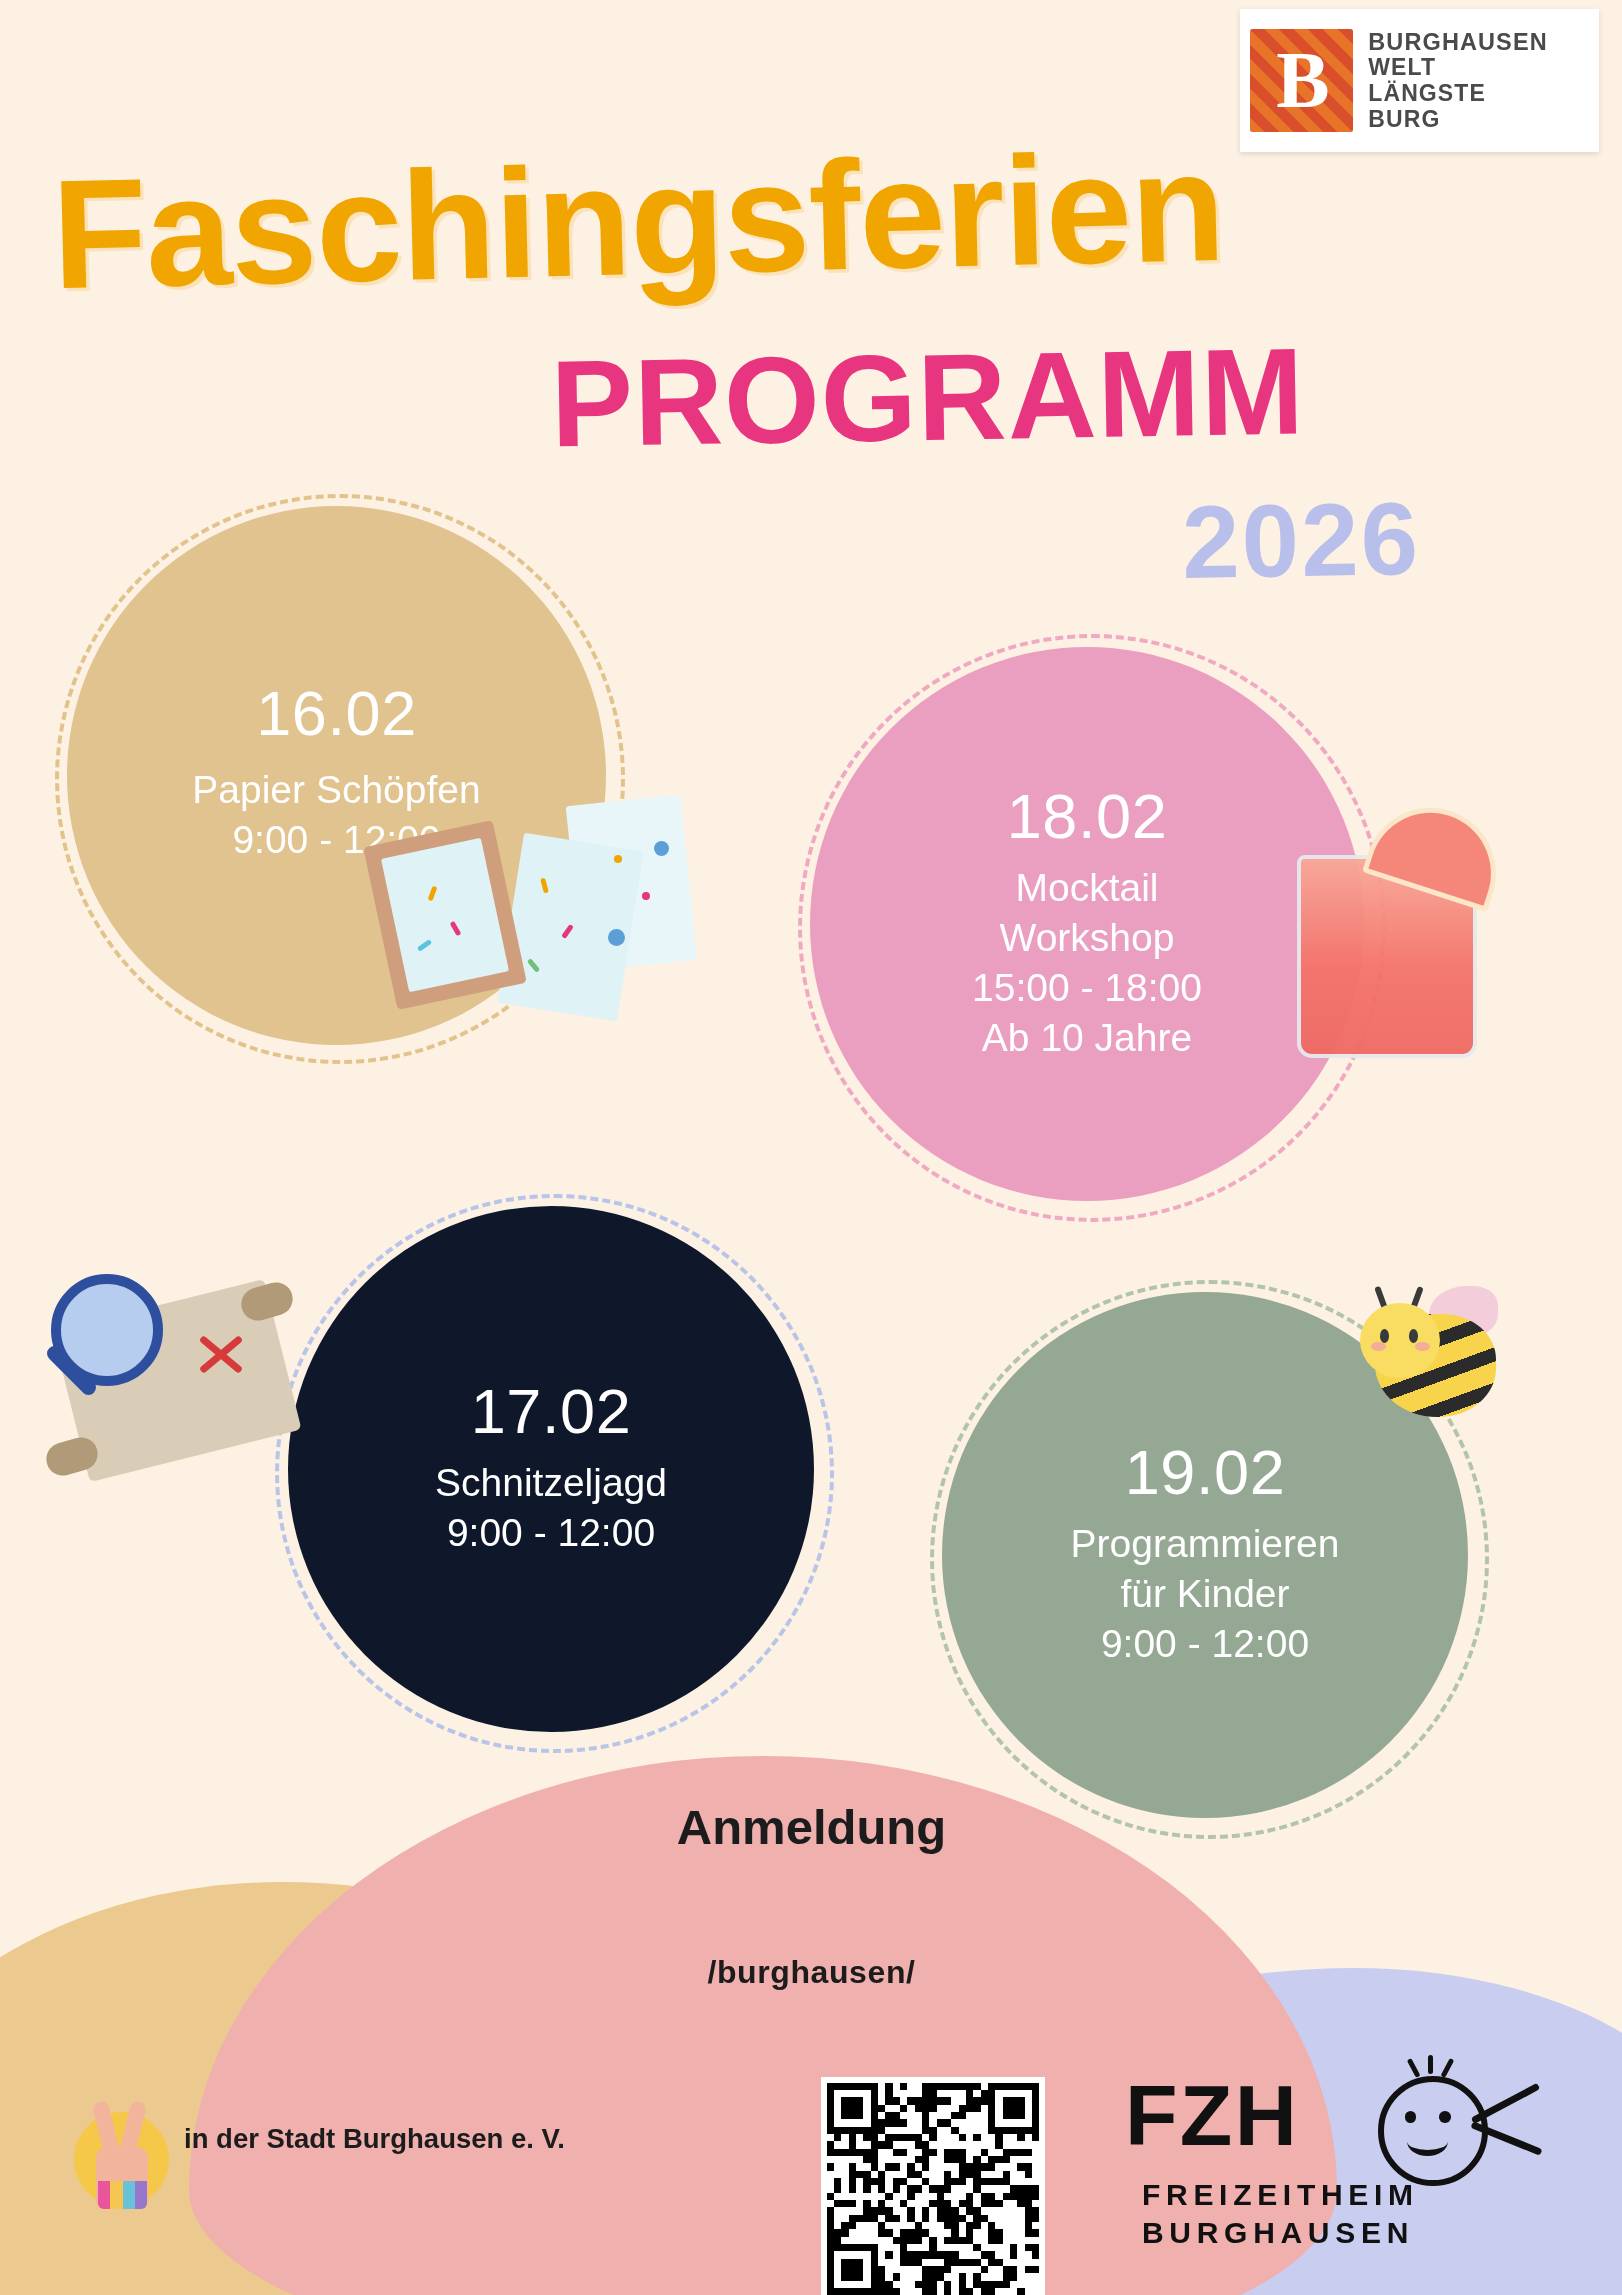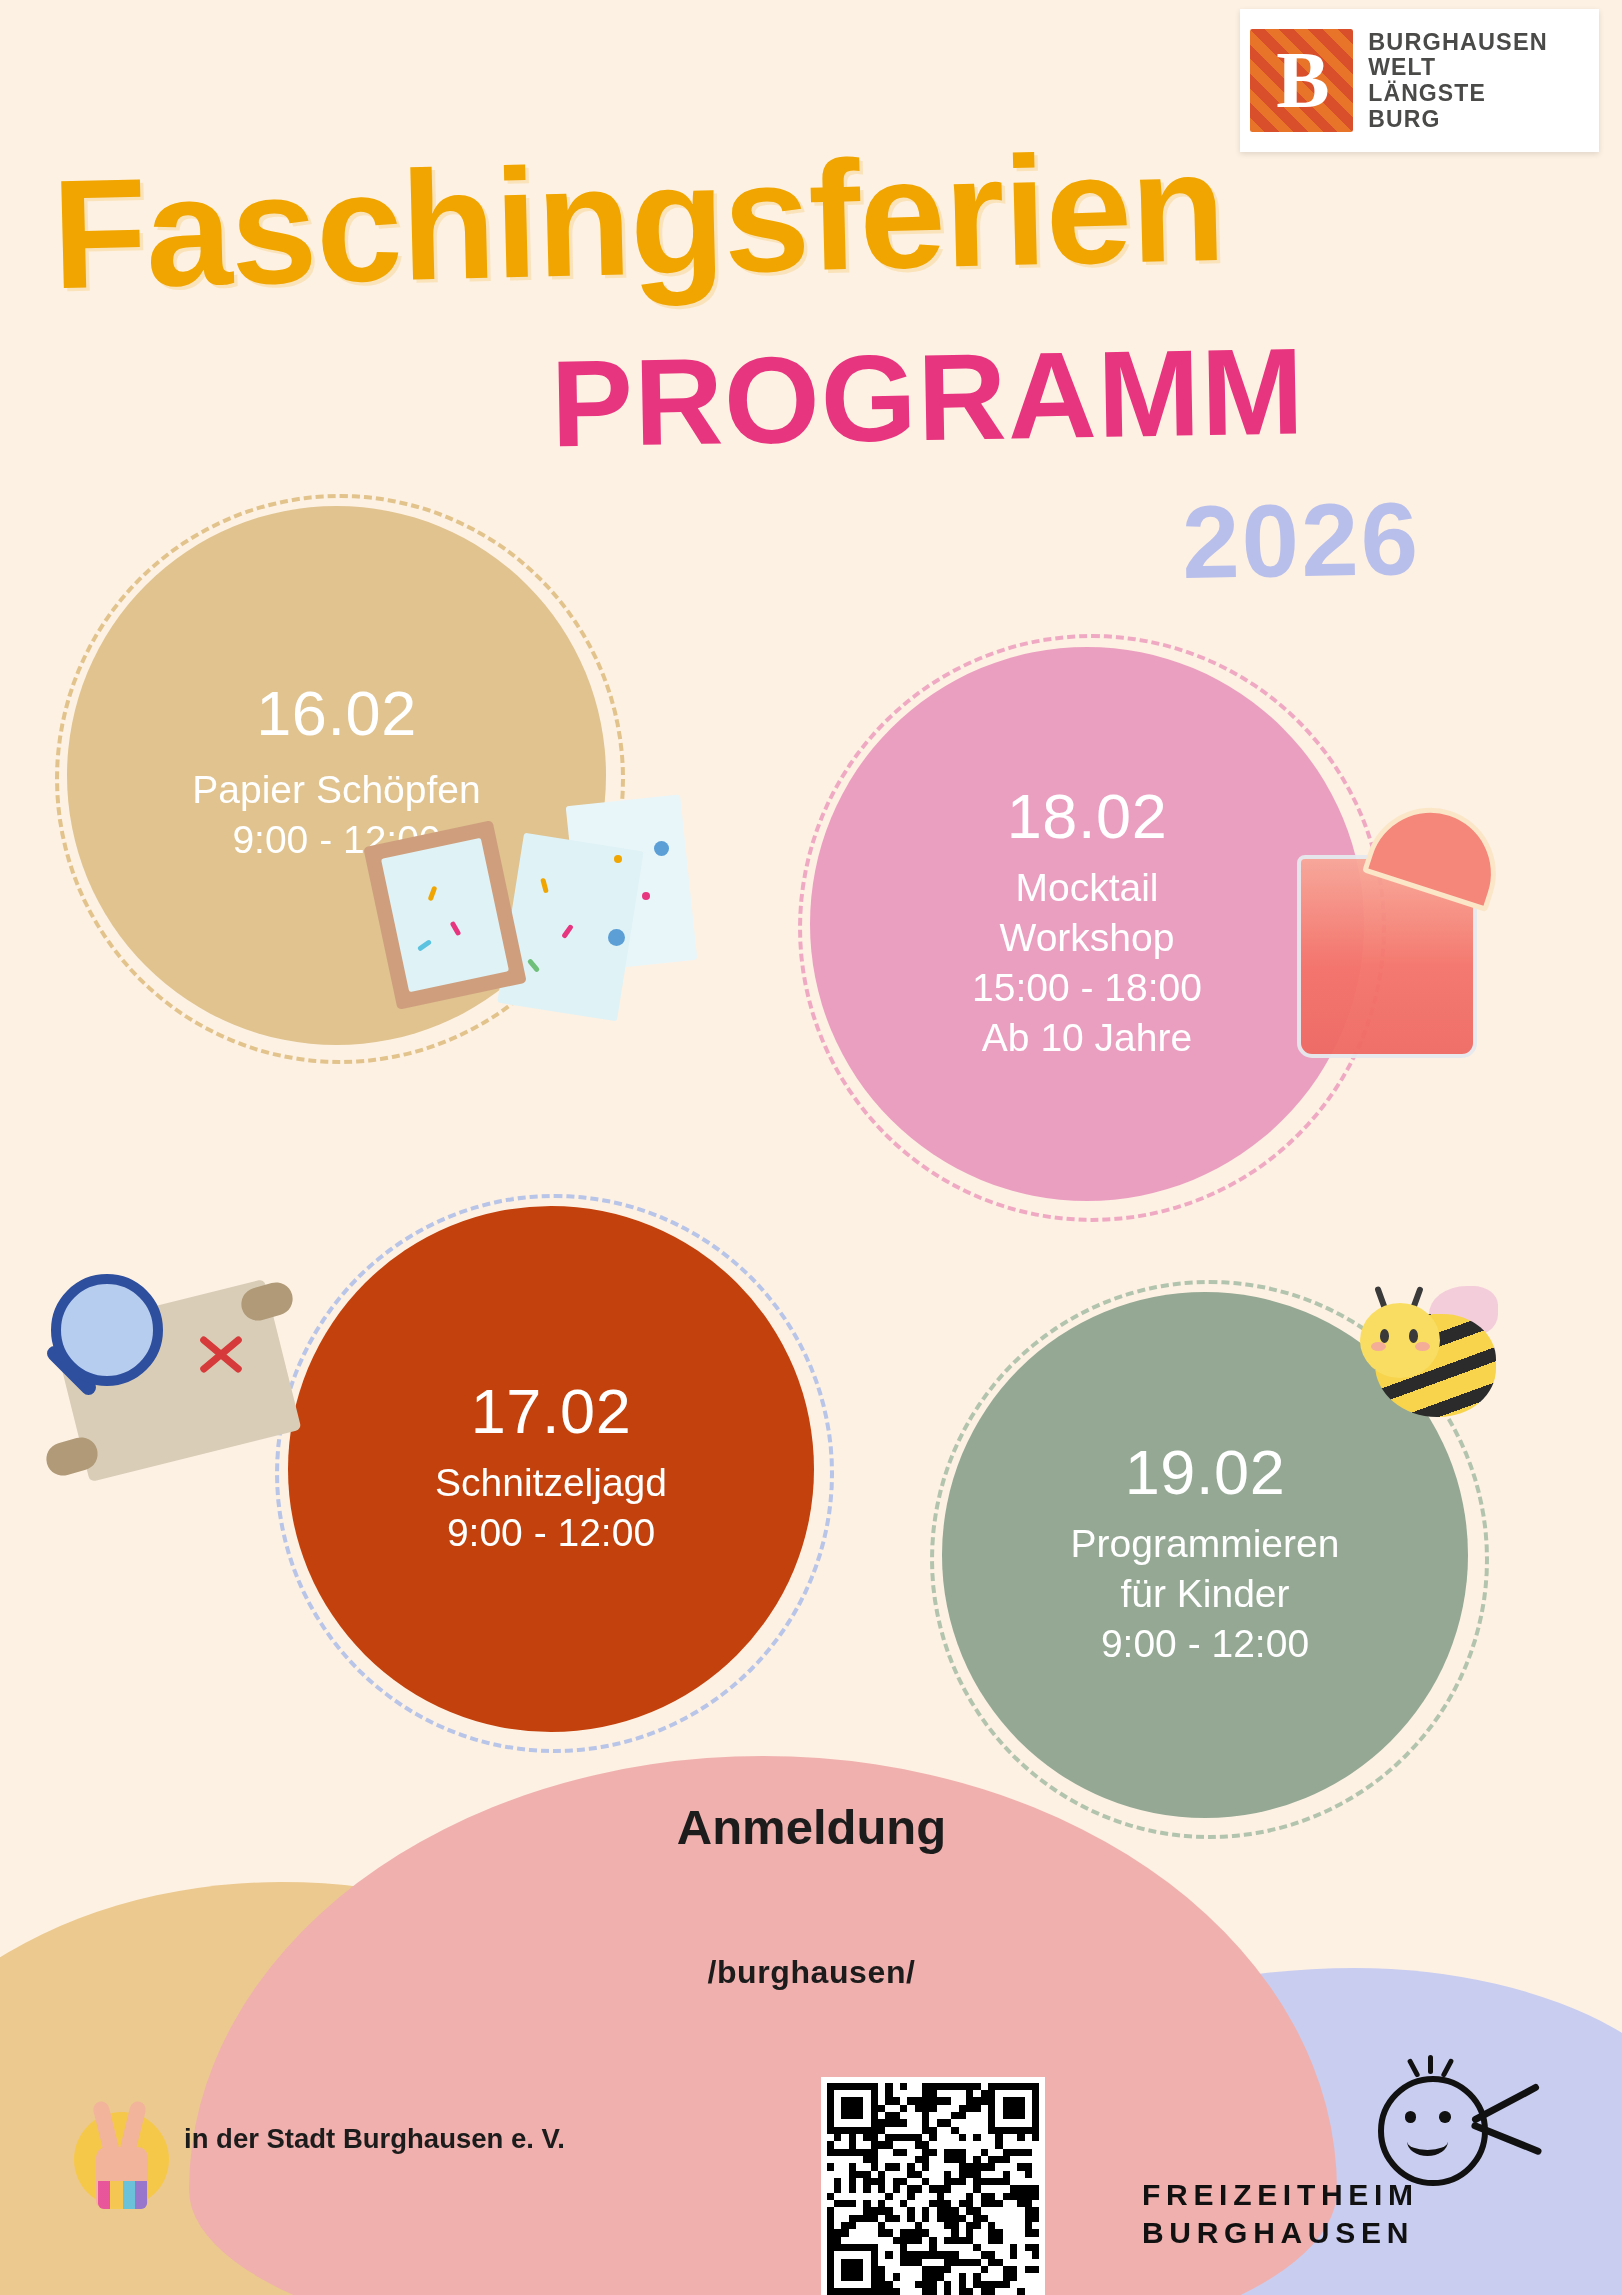--- a/index.html
+++ b/index.html
@@ -164,21 +164,21 @@
   }
 
   #ring-1 { left: 55px;  top: 494px;  width: 562px;  height: 562px; border-width: 4px; border-color: #e2c38c; }
   #event-1 { left: 67px; top: 506px; width: 539px; height: 539px; background: #e0c38f; }
   #event-1 .date { transform: translateY(-4.6px); }
 
   #ring-2 { left: 798px; top: 634px; width: 580px; height: 580px; border-width: 4px; border-color: #f0a9c3; }
   #event-2 { left: 810px; top: 647px; width: 554px; height: 554px; background: #eb9fc0; }
 
   #ring-3 { left: 275px;  top: 1194px; width: 551px;  height: 551px; border-width: 4px; border-color: #b8c4e8; }
-  #event-3 { left: 288px; top: 1206px; width: 526px; height: 526px; background: #c2410c; }
+  #event-3 { left: 288px; top: 1206px; width: 526px; height: 526px; background: #0f172a; }
 
   #ring-4 { left: 930px; top: 1280px; width: 551px;  height: 551px; border-width: 4px; border-color: #b3c4ae; }
   #event-4 { left: 942px; top: 1292px; width: 526px; height: 526px; background: #94a893; }
 
   
   #paper-illus {
     position: absolute;
     left: 367px;
     top: 786px;
     width: 413px;
@@ -1459,20 +1459,21 @@
       <div class="" style="background: rgb(255, 255, 255);"></div>
       <div class="" style="background: rgb(255, 255, 255);"></div>
       <div class="" style="background: rgb(255, 255, 255);"></div>
       <div class="qr-cell"></div>
       <div class="" style="background: rgb(255, 255, 255);"></div>
       <div class="" style="background: rgb(255, 255, 255);"></div>
     </div>
 </div>
 
 <div id="fzh">
+  <div class="fzh-word">FZH</div>
   <div class="hair" style="left:286px;top:-8px;transform:rotate(-28deg);"></div>
   <div class="hair" style="left:303px;top:-11.5px;"></div>
   <div class="hair" style="left:320px;top:-8px;transform:rotate(28deg);"></div>
   <div class="face">
     <div class="eye l"></div>
     <div class="eye r"></div>
     <div class="smile"></div>
   </div>
   <div class="arm" style="left:343px;top:34px;transform:rotate(-28deg);"></div>
   <div class="arm" style="left:344px;top:69px;transform:rotate(22deg);"></div>

